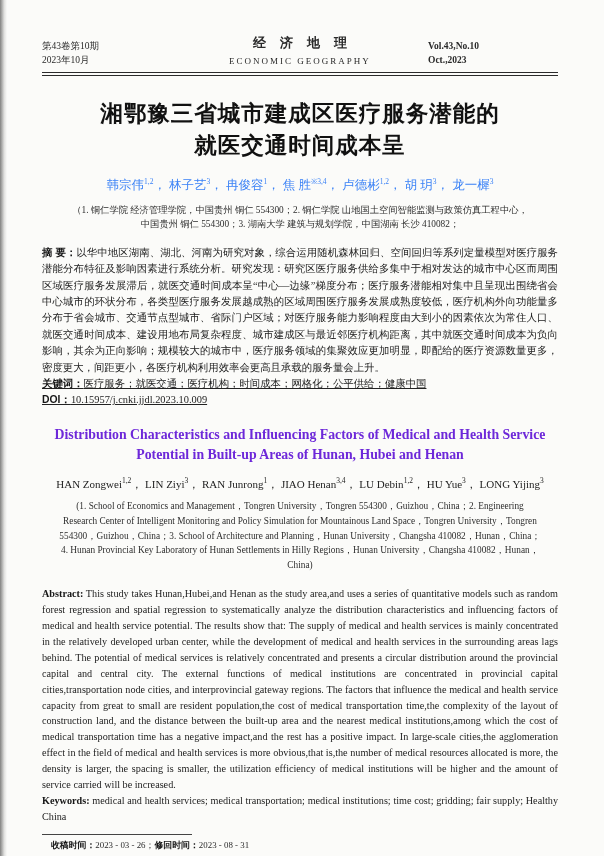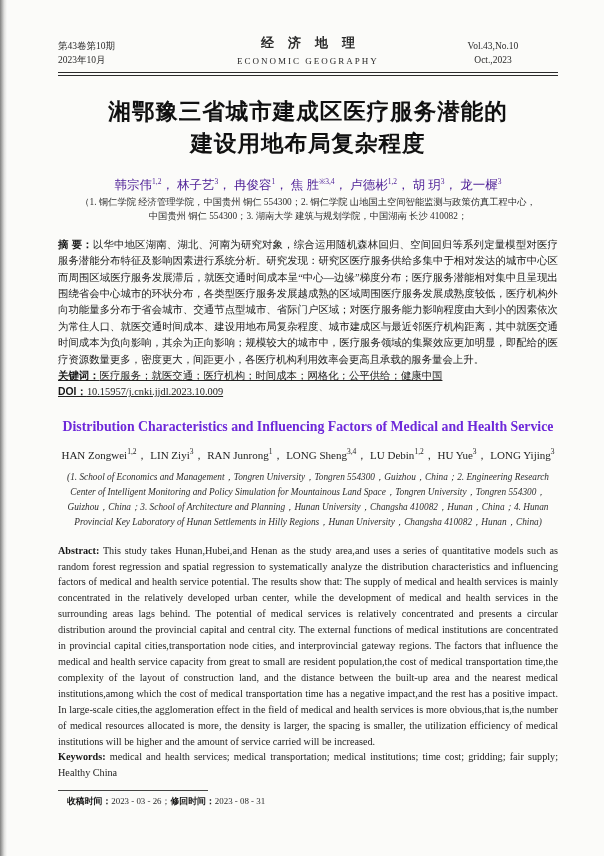--- a/index.html
+++ b/index.html
@@ -1,50 +1,50 @@
 <!DOCTYPE html>
 <html><head>
 <meta charset="utf-8">
 <style>
   * { margin:0; padding:0; box-sizing:border-box; }
   html,body { width:604px; height:856px; }
   body { background:#d8d6d2; font-family:"Liberation Serif","DejaVu Serif",serif; color:#1c1c1c; }
   .page {
     position:relative; width:604px; height:856px; background:#fbfbf9;
-    padding:34px 46px 0 58px; overflow:hidden;
+    padding:34px 46px 0 42px; overflow:hidden;
   }
   .page::before{ 
     content:""; position:absolute; left:0; top:0; bottom:0; width:7px;
     background:linear-gradient(to right, rgba(30,30,30,.55), rgba(30,30,30,.12) 60%, transparent);
     pointer-events:none;
   }
   
   .jheader { display:flex; justify-content:space-between; align-items:flex-end; font-size:9.5px; color:#2a2a2a; }
   .jheader .col { line-height:1.45; }
   .jheader .left  { text-align:left; width:130px; }
-  .jheader .right { text-align:center; width:130px; }
+  .jheader .right { text-align:left; width:130px;font-weight:bold; }
   .jheader .center{ text-align:center; flex:1; }
   .jname   { font-size:13px; font-weight:700; letter-spacing:14px; text-indent:14px; }
   .jname-en{ font-size:9px; letter-spacing:2px; margin-top:2px; }
   .double-rule { margin-top:4px; height:4px; border-top:1.4px solid #2b2b2b; border-bottom:1.4px solid #2b2b2b; }
   
-  .title-cn { margin-top:22px; text-align:center; font-family:Liberation Mono, monospace;
+  .title-cn { margin-top:22px; text-align:center; font-family:Liberation Serif, serif;
               font-size:22.5px; font-weight:700; line-height:1.42; letter-spacing:1px; color:#111; }
-  .authors-cn { margin-top:14px; text-align:center; font-size:12.5px; color:#4c1d95; }
+  .authors-cn { margin-top:14px; text-align:center; font-size:12.5px; color:#3b82f6; }
   .authors-cn sup, .authors-en sup { font-size:7.5px; vertical-align:super; }
-  .affil-cn { margin-top:1px; text-align:center; font-size:9.3px; line-height:1.55; color:#2d2d2d; }
+  .affil-cn { margin-top:9px; text-align:center; font-size:9.3px; line-height:1.55; color:#2d2d2d; }
   
   .abstract-cn { margin-top:13px; font-size:10.4px; line-height:16.4px; text-align:justify; color:#222; }
   .lbl { font-weight:700; font-family:"Liberation Sans","DejaVu Sans",sans-serif; color:#161616; }
   .kw-cn, .meta-cn, .doi-line { font-size:10.4px; line-height:16.4px; text-align:left; color:#222;text-decoration:underline; }
   .meta-cn .seg { margin-right:14px; }
   
   .title-en { margin-top:16px; text-align:center; font-size:13.8px; font-weight:700; line-height:1.5; color:#6d28d9; }
   .authors-en { margin-top:10px; text-align:center; font-size:11px; color:#222; }
-  .affil-en { margin:7px auto 0; width:482px; text-align:center; font-style:italic; font-size:9.3px; line-height:1.6; color:#2d2d2d; }
+  .affil-en { margin:7px auto 0; width:482px; text-align:center; font-size:9.3px; line-height:1.6; color:#2d2d2d; }
   .abstract-en { margin-top:13px; font-size:10.2px; line-height:15.9px; text-align:justify; color:#222; }
   .kw-en { font-size:10.2px; line-height:15.9px; text-align:justify; color:#222; }
   .lbl-en { font-weight:700; color:#161616; }
   
   .fn-rule { margin-top:9px; width:150px; border-top:1px solid #444; }
   .footnotes { margin-top:3px; font-size:8.9px; line-height:14.2px; color:#2a2a2a; }
   .footnotes p { text-indent:1em; text-align:justify; }
   .footnotes .lbl { font-size:8.9px; }
 </style>
 </head>
@@ -63,21 +63,21 @@
     </div>
     <div class="col right">
       <div>Vol.43,No.10</div>
       <div>Oct.,2023</div>
     </div>
   </div>
   <div class="double-rule"></div>
 
   <h1 class="title-cn">
     <span>湘鄂豫三省城市建成区医疗服务潜能的</span><br>
-    <span>建设用地布局复杂程度</span>
+    <span>就医交通时间成本呈</span>
   </h1>
 
   <div class="authors-cn">
     <span><span>韩宗伟</span><sup>1,2</sup><span>，</span></span>
     <span><span>林子艺</span><sup>3</sup><span>，</span></span>
     <span><span>冉俊容</span><sup>1</sup><span>，</span></span>
     <span><span>焦  胜</span><sup>※3,4</sup><span>，</span></span>
     <span><span>卢德彬</span><sup>1,2</sup><span>，</span></span>
     <span><span>胡  玥</span><sup>3</sup><span>，</span></span>
     <span><span>龙一樨</span><sup>3</sup><span></span></span>
@@ -90,27 +90,28 @@
 
   <p class="abstract-cn"><span class="lbl">摘  要：</span><span>以华中地区湖南、湖北、河南为研究对象，综合运用随机森林回归、空间回归等系列定量模型对医疗服务潜能分布特征及影响因素进行系统分析。研究发现：研究区医疗服务供给多集中于相对发达的城市中心区而周围区域医疗服务发展滞后，就医交通时间成本呈“中心—边缘”梯度分布；医疗服务潜能相对集中且呈现出围绕省会中心城市的环状分布，各类型医疗服务发展越成熟的区域周围医疗服务发展成熟度较低，医疗机构外向功能量多分布于省会城市、交通节点型城市、省际门户区域；对医疗服务能力影响程度由大到小的因素依次为常住人口、就医交通时间成本、建设用地布局复杂程度、城市建成区与最近邻医疗机构距离，其中就医交通时间成本为负向影响，其余为正向影响；规模较大的城市中，医疗服务领域的集聚效应更加明显，即配给的医疗资源数量更多，密度更大，间距更小，各医疗机构利用效率会更高且承载的服务量会上升。</span></p>
 
   <p class="kw-cn"><span class="lbl">关键词：</span><span>医疗服务；就医交通；医疗机构；时间成本；网格化；公平供给；健康中国</span></p>
 
 
   <p class="doi-line"><span class="lbl">DOI：</span><span>10.15957/j.cnki.jjdl.2023.10.009</span></p>
 
   <h2 class="title-en">
     <span>Distribution Characteristics and Influencing Factors of Medical and Health Service</span><br>
+    <span>Potential in Built-up Areas of Hunan, Hubei and Henan</span>
   </h2>
 
   <div class="authors-en">
     <span><span>HAN Zongwei</span><sup>1,2</sup><span>，</span></span>
     <span><span>LIN Ziyi</span><sup>3</sup><span>，</span></span>
     <span><span>RAN Junrong</span><sup>1</sup><span>，</span></span>
-    <span><span>LONG Sheng</span><sup>3,4</sup><span>，</span></span>
+    <span><span>JIAO Henan</span><sup>3,4</sup><span>，</span></span>
     <span><span>LU Debin</span><sup>1,2</sup><span>，</span></span>
     <span><span>HU Yue</span><sup>3</sup><span>，</span></span>
     <span><span>LONG Yijing</span><sup>3</sup><span></span></span>
   </div>
 
   <p class="affil-en">(1. School of Economics and Management，Tongren University，Tongren 554300，Guizhou，China；2. Engineering Research Center of Intelligent Monitoring and Policy Simulation for Mountainous Land Space，Tongren University，Tongren 554300，Guizhou，China；3. School of Architecture and Planning，Hunan University，Changsha 410082，Hunan，China；4. Hunan Provincial Key Laboratory of Hunan Settlements in Hilly Regions，Hunan University，Changsha 410082，Hunan，China)</p>
 
   <p class="abstract-en"><span class="lbl-en">Abstract:</span> <span>This study takes Hunan,Hubei,and Henan as the study area,and uses a series of quantitative models such as random forest regression and spatial regression to systematically analyze the distribution characteristics and influencing factors of medical and health service potential. The results show that: The supply of medical and health services is mainly concentrated in the relatively developed urban center, while the development of medical and health services in the surrounding areas lags behind. The potential of medical services is relatively concentrated and presents a circular distribution around the provincial capital and central city. The external functions of medical institutions are concentrated in provincial capital cities,transportation node cities, and interprovincial gateway regions. The factors that influence the medical and health service capacity from great to small are resident population,the cost of medical transportation time,the complexity of the layout of construction land, and the distance between the built-up area and the nearest medical institutions,among which the cost of medical transportation time has a negative impact,and the rest has a positive impact. In large-scale cities,the agglomeration effect in the field of medical and health services is more obvious,that is,the number of medical resources allocated is more, the density is larger, the spacing is smaller, the utilization efficiency of medical institutions will be higher and the amount of service carried will be increased.</span></p>
 
   <p class="kw-en"><span class="lbl-en">Keywords:</span> <span>medical and health services; medical transportation; medical institutions; time cost; gridding; fair supply; Healthy China</span></p>

